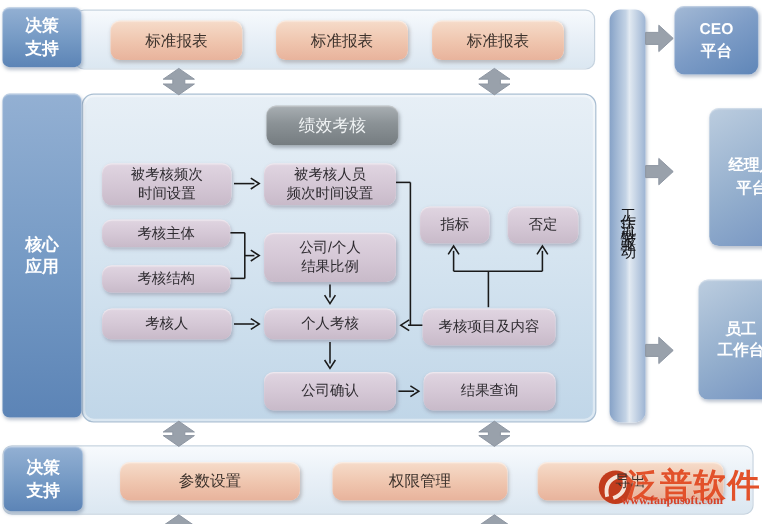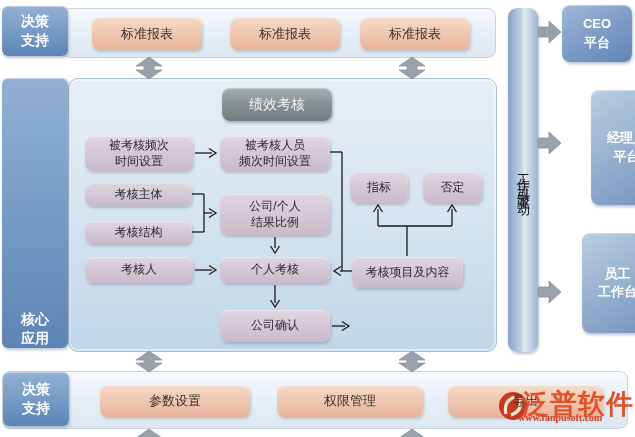--- a/index.html
+++ b/index.html
@@ -79,21 +79,21 @@
   </div>
   <div class="abs salmon center" style="left:360px;top:17px;width:110px;height:33px;">
     <span>标准报表</span>
   </div>
   <div class="abs blue-label center pre" style="left:2px;top:6px;width:66px;height:50px;">
     <span>决策
 支持</span>
   </div>
 
   <div class="abs panel" style="left:68px;top:78px;width:429px;height:274px;"></div>
-  <div class="abs blue-label center pre" style="left:2px;top:78px;width:66px;height:270px;align-items:flex-end;">
+  <div class="abs blue-label center pre" style="left:2px;top:78px;width:66px;height:270px;">
     <span>核心
 应用</span>
   </div>
   <div class="abs gray-title center" style="left:222px;top:88px;width:110px;height:33px;">
     <span>绩效考核</span>
   </div>
 
   <div class="abs mauve center pre" style="left:85px;top:136px;width:108px;height:35px;">
     <span>被考核频次
 时间设置</span>
@@ -122,20 +122,23 @@
     <span>指标</span>
   </div>
   <div class="abs mauve center" style="left:423px;top:172px;width:59px;height:31px;">
     <span>否定</span>
   </div>
   <div class="abs mauve center" style="left:352px;top:257px;width:111px;height:31px;">
     <span>考核项目及内容</span>
   </div>
   <div class="abs mauve center" style="left:220px;top:310px;width:110px;height:32px;">
     <span>公司确认</span>
+  </div>
+  <div class="abs mauve center" style="left:353px;top:310px;width:110px;height:32px;">
+    <span>结果查询</span>
   </div>
 
   <div class="abs vbar center" style="left:508px;top:8px;width:30px;height:344px;">
     <span class="vtext">工作流引擎驱动</span>
   </div>
 
   <div class="abs rblue dark center pre" style="left:562px;top:5px;width:70px;height:57px;">
     <span>CEO
 平台</span>
   </div>

